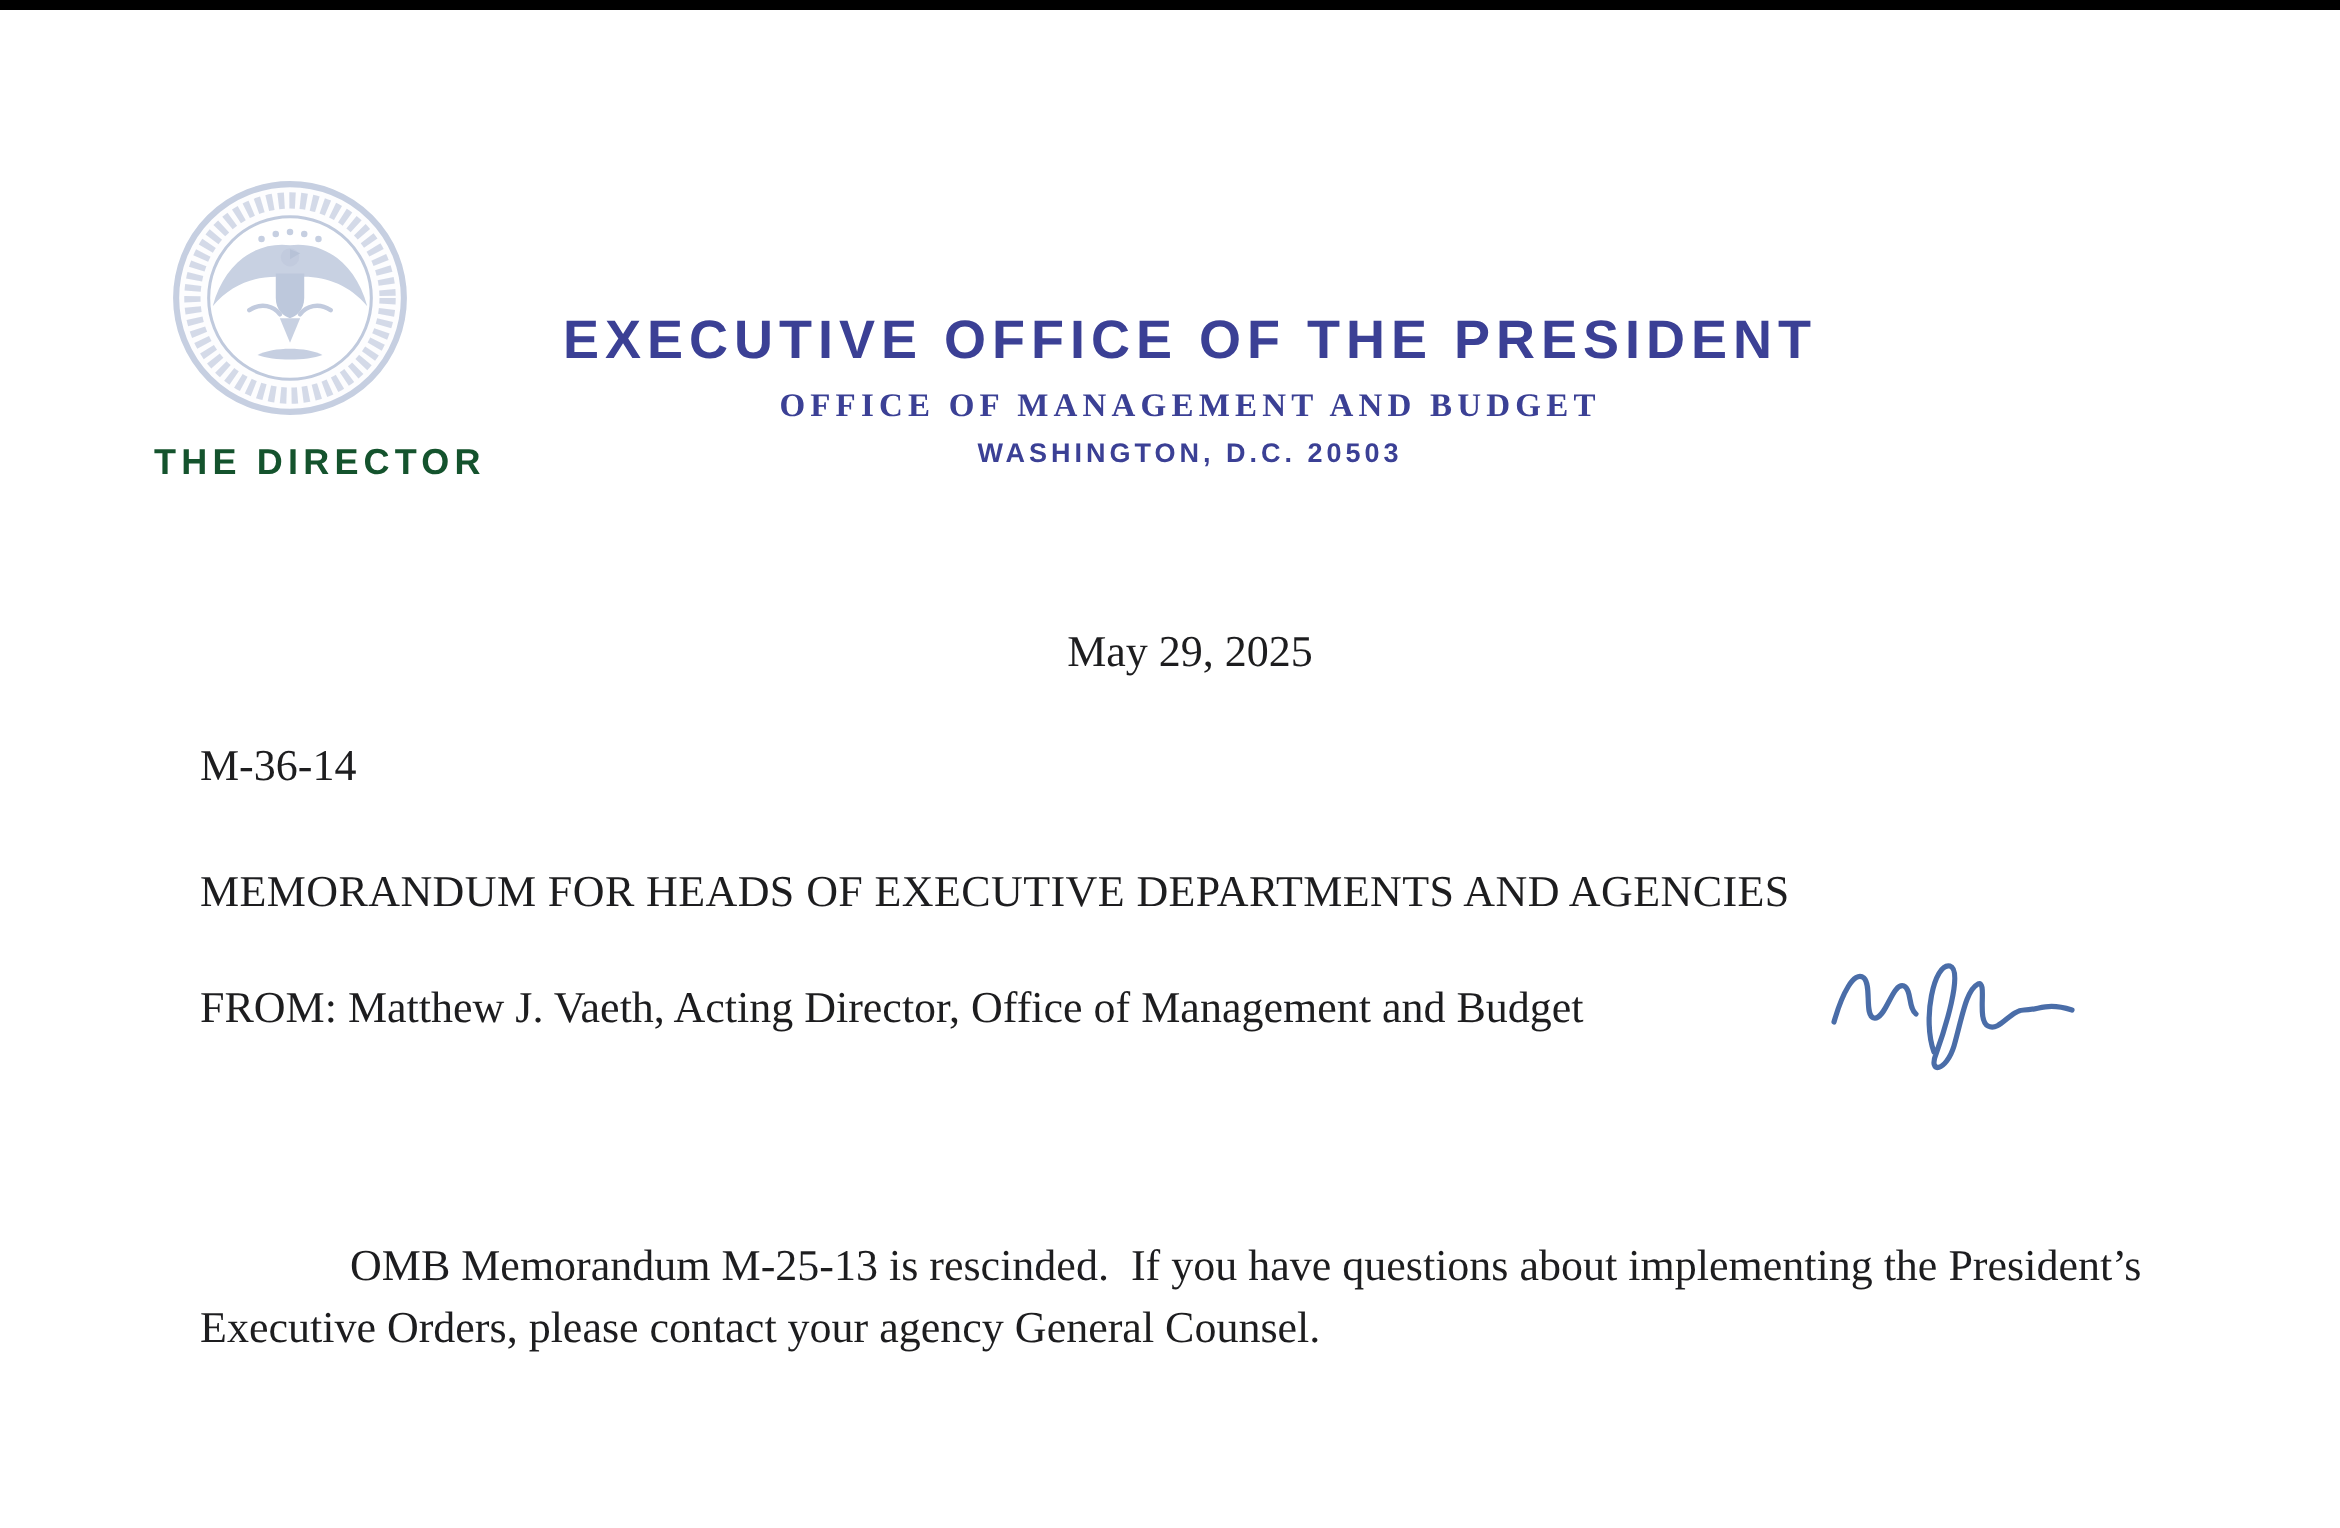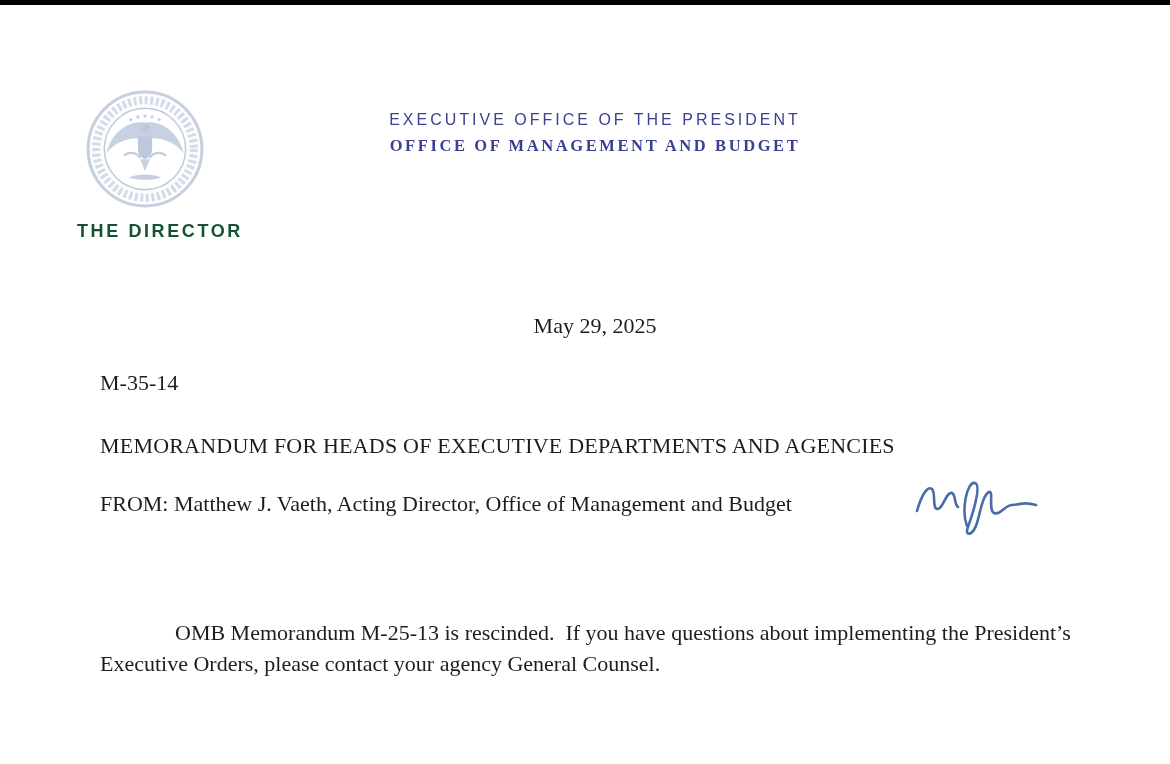--- a/index.html
+++ b/index.html
@@ -37,21 +37,21 @@
     white-space: nowrap;
   }
   .letterhead {
     position: absolute;
     left: 170px; top: 111px;
     width: 850px;
     text-align: center;
     font-family: "Liberation Sans", sans-serif;
     color: #3b4095;
   }
-  .lh1 { font-size: 16px; font-weight: normal; letter-spacing: 3px; white-space: nowrap; }
+  .lh1 { font-size: 27px; font-weight: bold; letter-spacing: 3px; white-space: nowrap; margin-top: 44px; }
   .lh2 { font-size: 16.5px; font-weight: bold; letter-spacing: 2.6px; margin-top: 7px; white-space: nowrap; font-family: Liberation Serif, serif; }
   .lh3 { font-size: 13.5px; font-weight: bold; letter-spacing: 2px; margin-top: 6px; white-space: nowrap; }
   
   .dateline {
     position: absolute;
     left: 170px; top: 313px;
     width: 850px;
     text-align: center;
     font-size: 22px;
   }
@@ -112,25 +112,26 @@
     <path d="M40,66 C46,62 52,64 55,68 M80,66 C74,62 68,64 65,68" fill="none" stroke="#c2cbde" stroke-width="2.2" stroke-linecap="round"></path>
 
     <path d="M44,88 C52,84 68,84 76,88 C68,91 52,91 44,88 Z" fill="#c6cfe1"></path>
   </svg>
 
   <div class="director">THE DIRECTOR</div>
 
   <div class="letterhead">
     <div class="lh1">EXECUTIVE OFFICE OF THE PRESIDENT</div>
     <div class="lh2">OFFICE OF MANAGEMENT AND BUDGET</div>
+    <div class="lh3">WASHINGTON, D.C. 20503</div>
   </div>
 
   <div class="dateline">May 29, 2025</div>
 
-  <div class="memo-line memo-number">M-35-14</div>
+  <div class="memo-line memo-number">M-36-14</div>
 
   <div class="memo-line from">FROM: Matthew J. Vaeth, Acting Director, Office of Management and Budget</div>
 
   <div class="memo-line memorandum">MEMORANDUM FOR HEADS OF EXECUTIVE DEPARTMENTS AND AGENCIES</div>
 
   <svg class="signature" viewBox="0 0 130 66" aria-hidden="true">
     <g fill="none" stroke="#4a6da8" stroke-width="2.6" stroke-linecap="round" stroke-linejoin="round">
       <path d="M5,41 C9,27 15,15 20,19 C24,23 20,38 25,39 C31,40 34,21 40,23 C44,25 42,34 46,37"></path>
       <path d="M55,56 C49,40 55,11 63,13 C70,15 60,46 56,57 C52,67 61,66 65,53 C69,39 71,25 77,22 C82,20 76,40 82,43 C88,46 93,35 100,35 C108,35 111,31 124,35"></path>
     </g>

